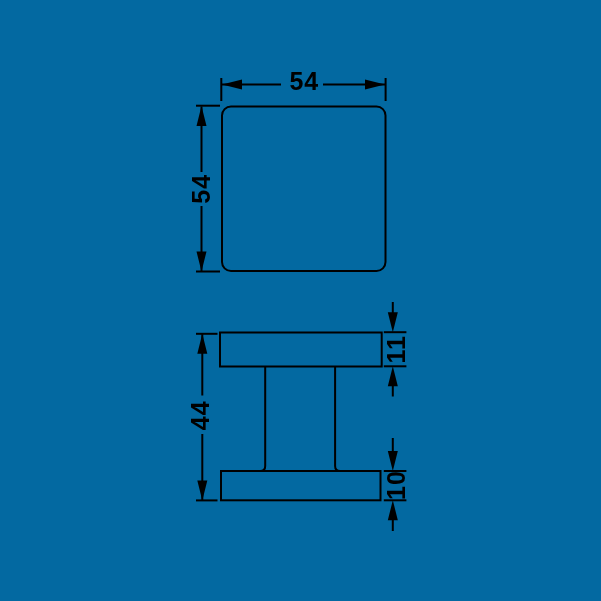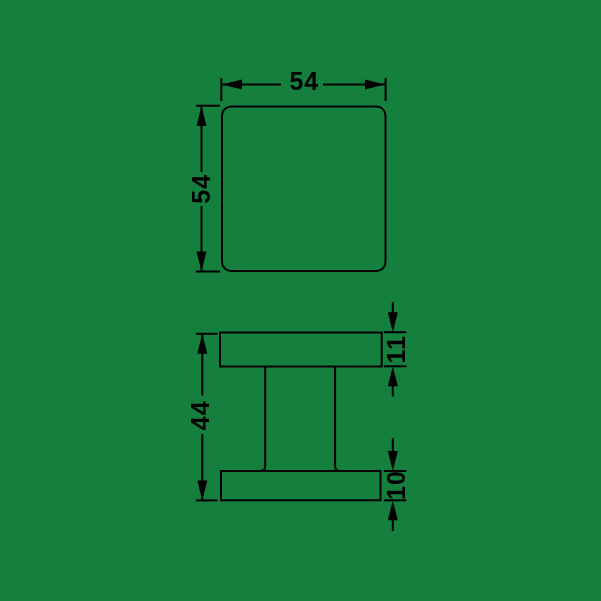--- a/index.html
+++ b/index.html
@@ -1,16 +1,16 @@
 <!DOCTYPE html>
 <html><head>
 <meta charset="utf-8">
 <style>
   html,body{margin:0;padding:0;background:#ffffff;}
-  .page{width:601px;height:601px;position:relative;background:#15803d;}
+  .page{width:601px;height:601px;position:relative;background:#0369a1;}
   svg{position:absolute;top:0;left:0;}
   text{font-family:"Liberation Sans",sans-serif;font-weight:bold;fill:#000;}
 </style>
 </head>
 <body>
 <div class="page">
 <svg width="601" height="601" viewBox="0 0 601 601">
   <g stroke="#000000" stroke-width="2" fill="none">
 
     <rect x="222" y="106.5" width="163.5" height="164.5" rx="9" ry="9"></rect>

